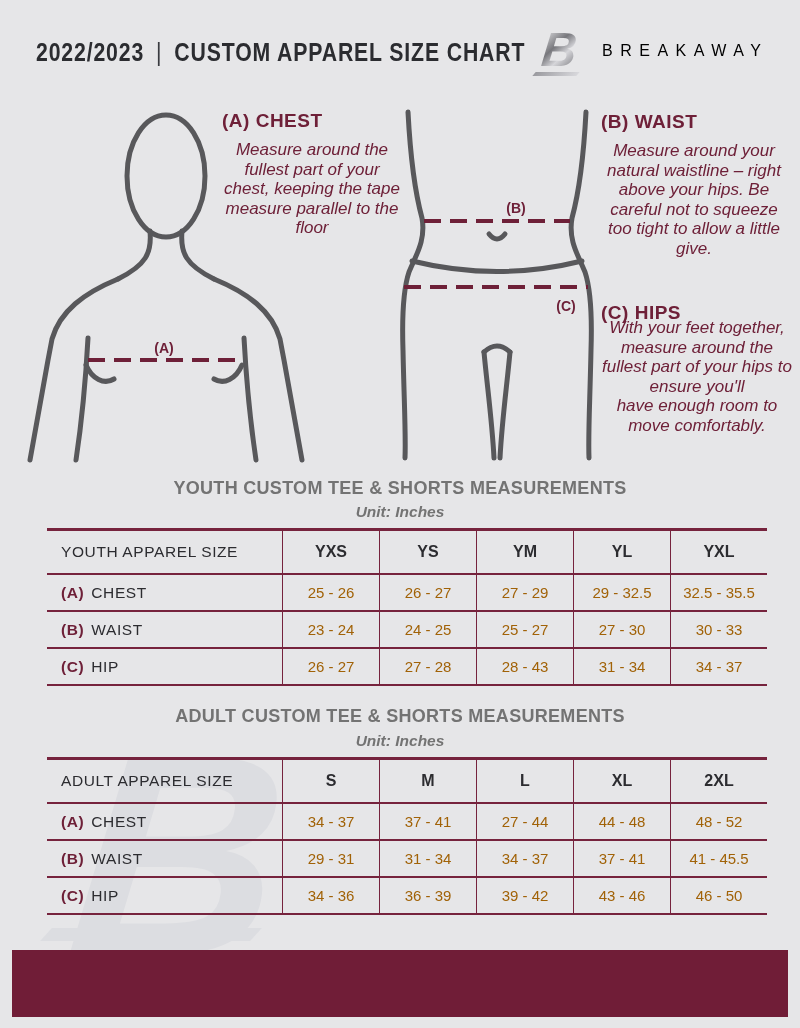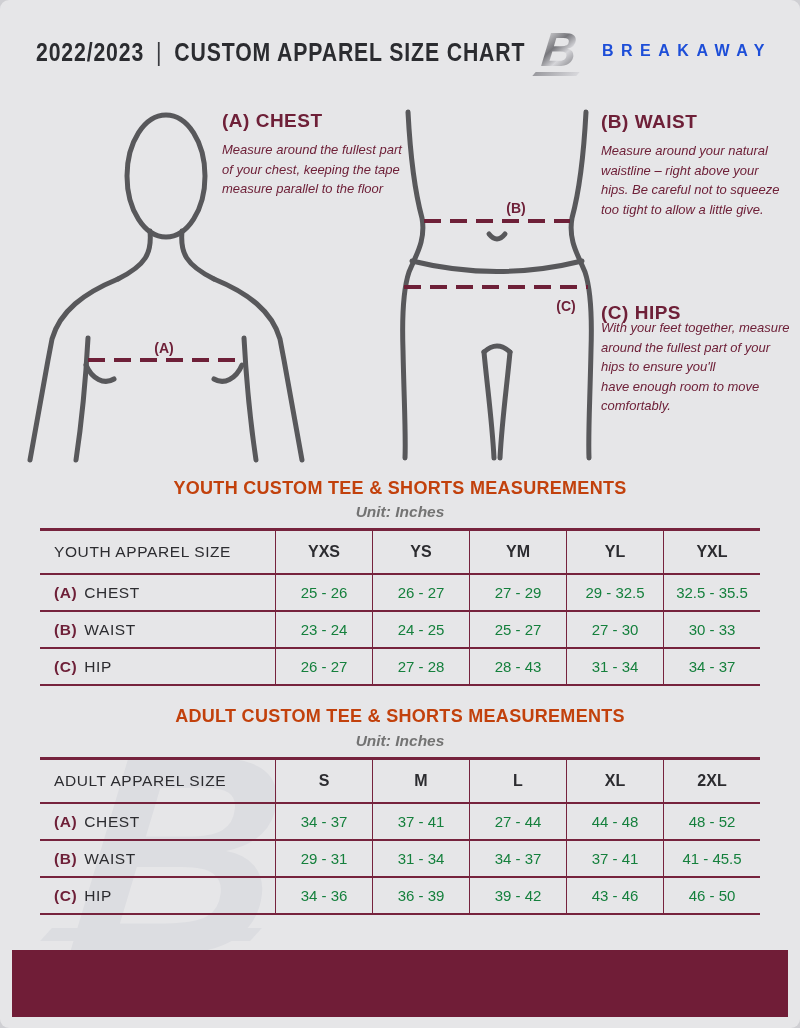--- a/index.html
+++ b/index.html
@@ -1,20 +1,20 @@
 <!DOCTYPE html>
 <html><head>
 <meta charset="utf-8">
 <style>
   * { margin:0; padding:0; box-sizing:border-box; }
   html,body { background:#cfcfd3; }
   #page {
     position:relative; width:800px; height:1028px; margin:0 auto;
     background:#e6e6e8; overflow:hidden;
-    font-family:"Liberation Sans", sans-serif; color:#2c2c30;border-radius:9px;
+    font-family:"Liberation Sans", sans-serif; color:#2c2c30;
   }
 
   
   .hdr-title {
     position:absolute; left:36px; top:38px; white-space:nowrap;
     font-size:25px; font-weight:700; letter-spacing:1px; color:#2b2c30;
     transform:scaleX(.85); transform-origin:left center;
   }
   .hdr-title .sep { margin:0 14px; font-weight:400; color:#3a3b40; }
   .logo { position:absolute; left:540px; top:26px; width:232px; height:52px; }
@@ -26,85 +26,85 @@
     left:2px; top:0; font-size:48px; color:transparent;
     background:linear-gradient(135deg,#f4f4f6 0%,#77777c 40%,#d6d6da 62%,#636368 100%);
     -webkit-background-clip:text; background-clip:text;
   }
   .logo .mark-base {
     position:absolute; left:-6px; top:46px; width:44px; height:4px;
     background:linear-gradient(90deg,#9a9a9f,#d8d8dc);
     transform:skewX(-40deg);
   }
   .brand {
-    position:absolute; left:62px; top:16px; font-size:16px; font-weight:700;
-    letter-spacing:7.5px; color:#1d4ed8; white-space:nowrap;
+    position:absolute; left:62px; top:16px; font-size:16px; font-weight:400;
+    letter-spacing:7.5px; color:#000000; white-space:nowrap;
   }
 
   
   .watermark {
     position:absolute; left:75px; top:712px; font-size:286px; font-weight:700;
     font-style:italic; line-height:1; color:#dcdde1; transform:skewX(-6deg);
     z-index:0; user-select:none;
   }
   .watermark-base {
     position:absolute; left:46px; top:928px; width:210px; height:13px;
     background:#dcdde1; transform:skewX(-42deg); z-index:0;
   }
 
   
   .guide-head {
     position:absolute; font-size:19px; font-weight:700; letter-spacing:.5px;
     color:#6e2038; white-space:nowrap;
   }
   .guide-body {
-    position:absolute; font-size:13px; font-style:italic; font-weight:500;
-    color:#6e2038; line-height:19.5px; white-space:pre-line;
+    position:absolute; font-size:17px; font-style:italic; font-weight:500;
+    color:#6e2038; line-height:19.5px; white-space:pre-line;text-align:center;
   }
   #chest-head { left:222px; top:110px; }
   #chest-body { left:222px; top:140px; width:180px; }
   #waist-head { left:601px; top:111px; }
   #waist-body { left:601px; top:141px; width:186px; }
   #hips-head  { left:601px; top:288px;margin-top:14px; }
   #hips-body  { left:601px; top:318px; width:192px; }
 
   .figures { position:absolute; left:0; top:95px; width:800px; height:370px; z-index:1; }
   .figures path, .figures ellipse { fill:none; stroke:#58585b; stroke-width:5; stroke-linecap:round; }
   .figures .dash { stroke:#6e2038; stroke-width:4; stroke-dasharray:17 9; stroke-linecap:butt; }
   .figures text {
     fill:#6e2038; font-weight:700; font-size:14px;
     font-family:"Liberation Sans", sans-serif;
   }
 
   
   .section-title {
     position:absolute; left:40px; width:720px; text-align:center;
-    font-size:18px; font-weight:700; letter-spacing:.3px; color:#c2410c;
+    font-size:18px; font-weight:700; letter-spacing:.3px; color:#737373;
   }
   .section-unit {
     position:absolute; left:40px; width:720px; text-align:center;
     font-size:15.5px; font-weight:700; font-style:italic; color:#737373;
   }
   #youth-title { top:478px; } #youth-unit { top:503px; }
   #adult-title { top:706px; } #adult-unit { top:732px; }
 
   .size-table {
-    position:absolute; left:40px; width:720px; z-index:1;
+    position:absolute; left:47px; width:720px; z-index:1;
     border-top:3px solid #76233d;
   }
   #youth-table { top:528px; }
   #adult-table { top:757px; }
   .t-row { display:flex; border-bottom:2px solid #76233d; }
   .t-row.t-head { height:44px; }
   .t-row.t-data { height:37px; }
   .t-cell { display:flex; align-items:center; }
   .t-label-cell { width:235px; padding-left:14px; font-size:15.5px; letter-spacing:.6px; }
   .t-size-cell { flex:1 1 0; justify-content:center; border-left:1.5px solid #76233d; }
   .t-head .t-size-cell { font-weight:700; font-size:16px;text-align:right; }
-  .t-data .t-size-cell { font-size:15px; color:#15803d; }
+  .t-data .t-size-cell { font-size:15px; color:#a16207; }
   .marker { color:#6e2038; font-weight:700; margin-right:7px; }
 
   
   .footer-bar {
     position:absolute; left:12px; top:950px; width:776px; height:67px;
     background:#701d37; z-index:2;
   }
 </style>
 </head>
 <body>

